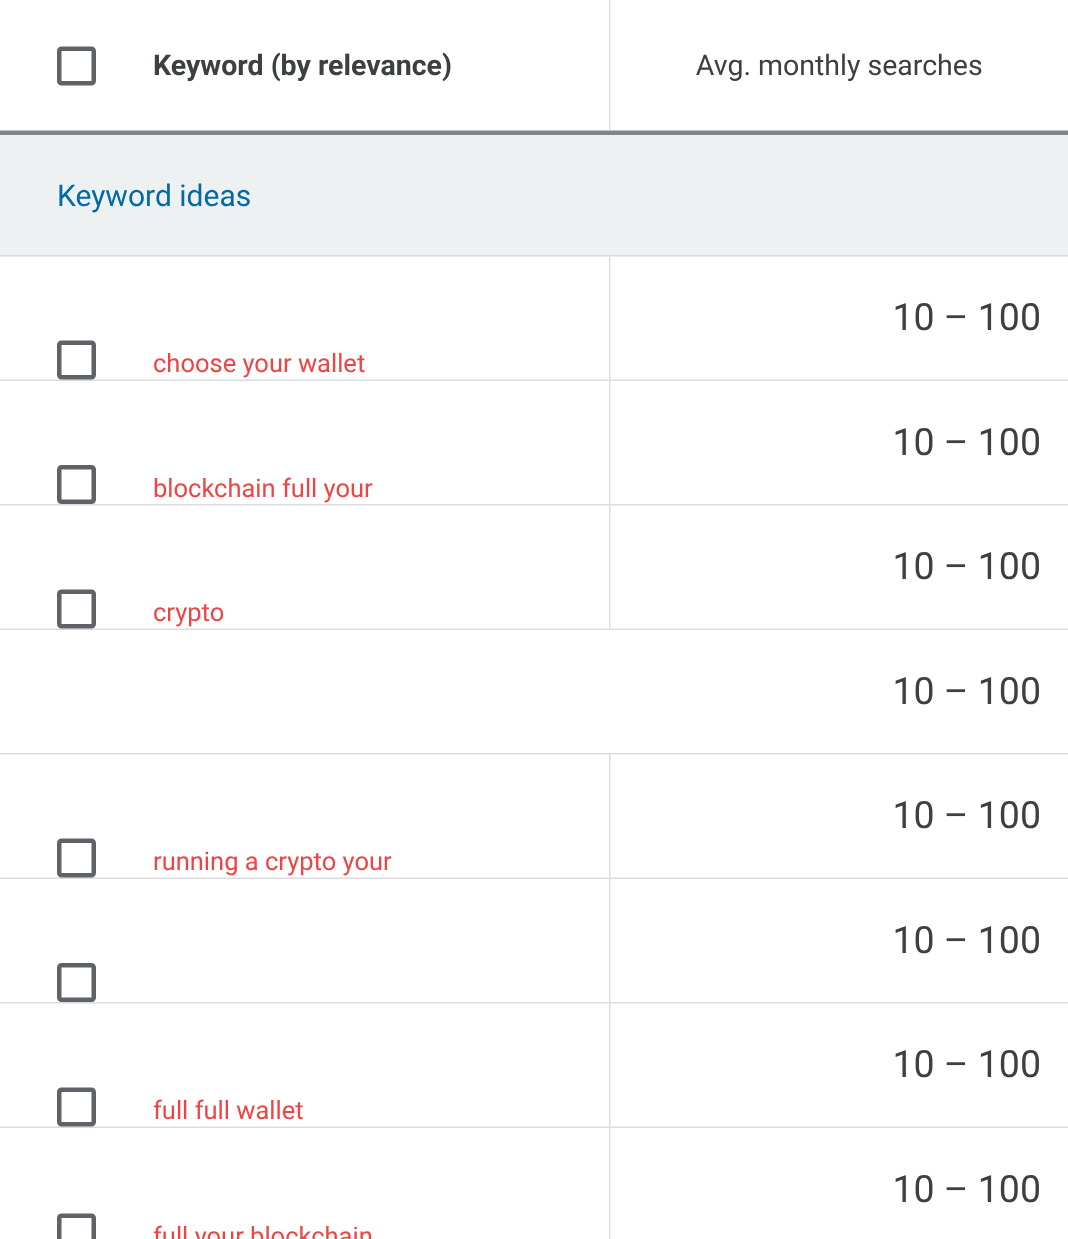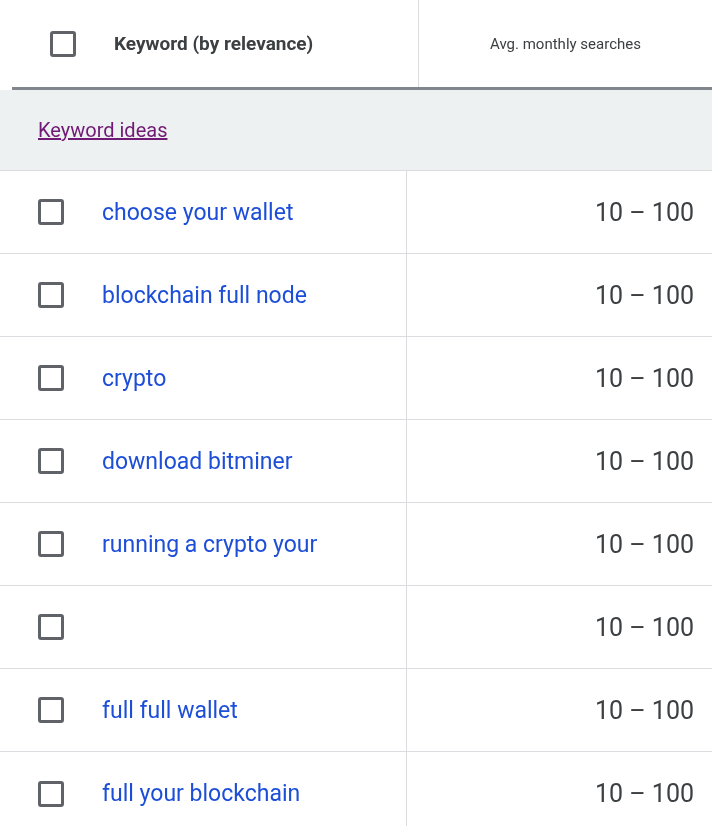--- a/index.html
+++ b/index.html
@@ -16,21 +16,20 @@
     }
     .table {
       width: 100%;
       border-collapse: collapse;
     }
     .header-row {
       display: flex;
       align-items: center;
       height: 90px;
       border-bottom: 3px solid #80868b;
-      margin-left: 12px;
     }
     .col-keyword {
       width: 407px;
       display: flex;
       align-items: center;
       padding-left: 38px;
       border-right: 1px solid #dadce0;
       height: 100%;
     }
     .col-searches {
@@ -42,50 +41,50 @@
       height: 100%;
     }
     .header-row .col-keyword {
       font-weight: 700;
       color: #3c4043;
       font-size: 19px;
     }
     .header-row .col-searches {
       font-weight: 400;
       color: #3c4043;
-      font-size: 15px;
+      font-size: 19px;
       justify-content: center;
       padding-right: 0;
     }
     .checkbox {
       width: 26px;
       height: 26px;
       border: 3px solid #5f6368;
       border-radius: 3px;
       margin-right: 38px;
       flex-shrink: 0;
       cursor: pointer;
     }
     .section-header {
       background: #eef1f2;
       padding: 28px 38px;
       font-size: 20px;
-      color: #701a75;
+      color: #0369a1;
       border-bottom: 1px solid #dadce0;
-      text-decoration: underline;
     }
     .data-row {
       display: flex;
       align-items: center;
       height: 83px;
       border-bottom: 1px solid #dadce0;
     }
     .data-row .col-keyword {
-      font-size: 23px;
-      color: #1d4ed8;
+      font-size: 17px;
+      color: #ef4444;
+      align-items: flex-end;
     }
     .data-row .col-searches {
       font-size: 25px;
       color: #3c4043;
     }
     .data-row:last-child {
       border-bottom: none;
     }
     .keyword-text {
       cursor: pointer;
@@ -115,40 +114,36 @@
           <div class="checkbox"></div>
           <span class="keyword-text">choose your wallet</span>
         </div>
         <div class="col-searches">
           <span>10 – 100</span>
         </div>
       </div>
       <div class="data-row">
         <div class="col-keyword">
           <div class="checkbox"></div>
-          <span class="keyword-text">blockchain full node</span>
+          <span class="keyword-text">blockchain full your</span>
         </div>
         <div class="col-searches">
           <span>10 – 100</span>
         </div>
       </div>
       <div class="data-row">
         <div class="col-keyword">
           <div class="checkbox"></div>
           <span class="keyword-text">crypto</span>
         </div>
         <div class="col-searches">
           <span>10 – 100</span>
         </div>
       </div>
       <div class="data-row">
-        <div class="col-keyword">
-          <div class="checkbox"></div>
-          <span class="keyword-text">download bitminer</span>
-        </div>
         <div class="col-searches">
           <span>10 – 100</span>
         </div>
       </div>
       <div class="data-row">
         <div class="col-keyword">
           <div class="checkbox"></div>
           <span class="keyword-text">running a crypto your</span>
         </div>
         <div class="col-searches">

